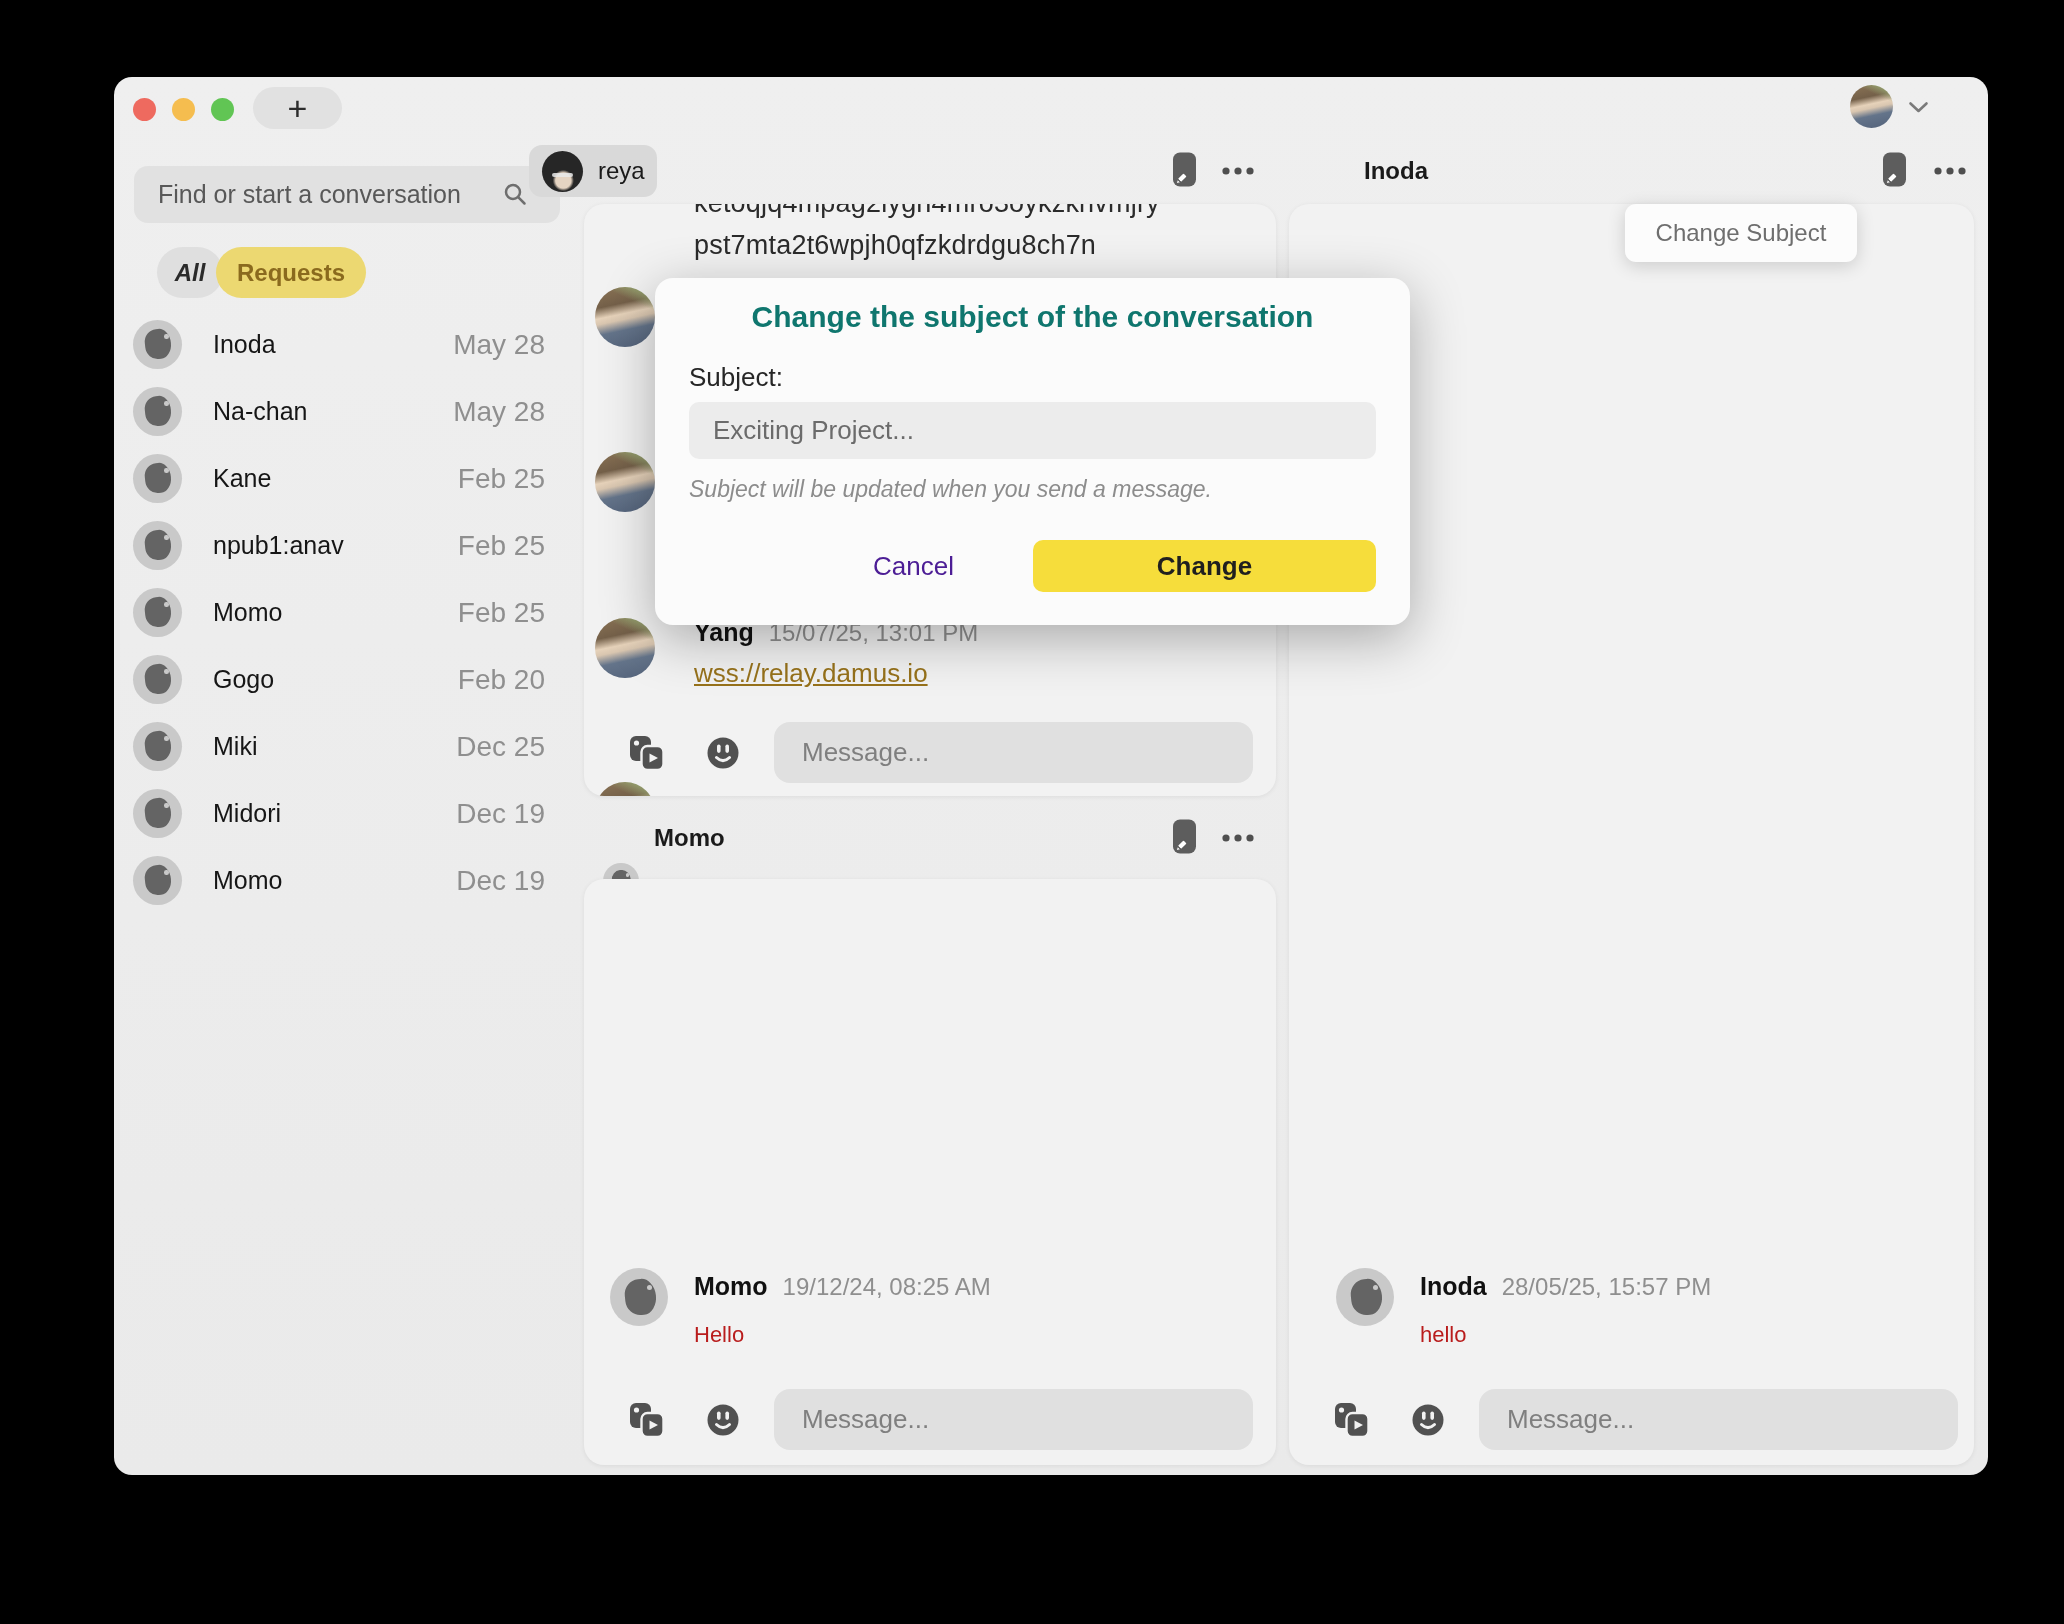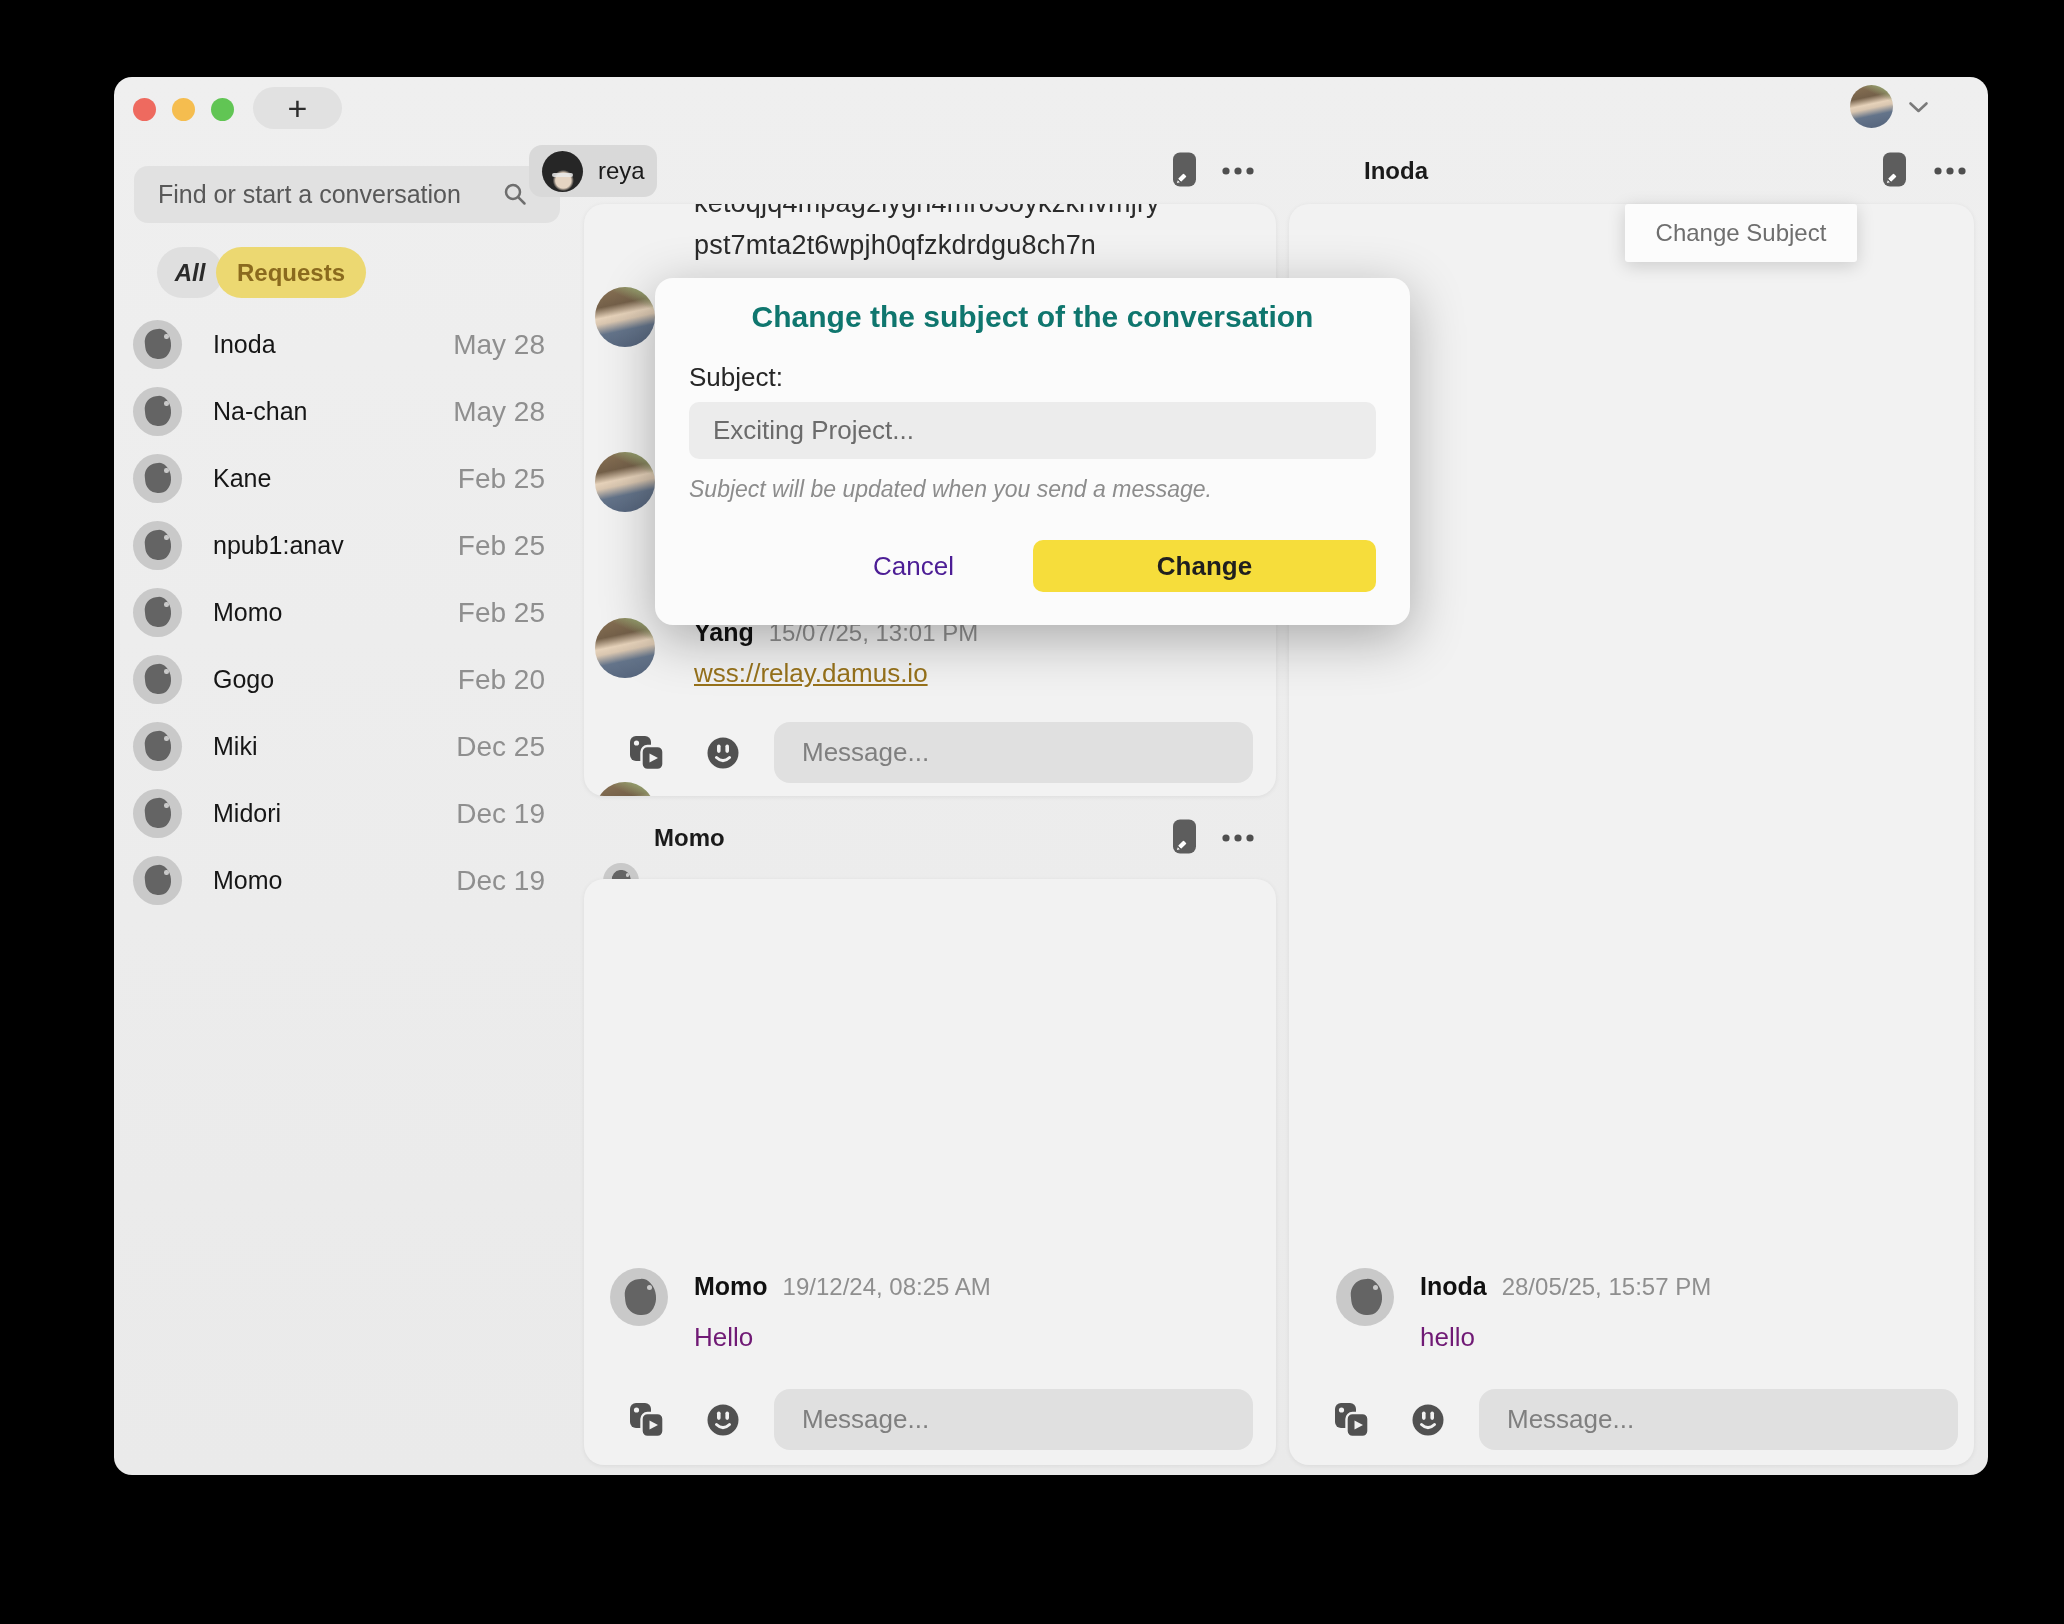--- a/index.html
+++ b/index.html
@@ -62,21 +62,21 @@
   .card { background:#f2f2f2; border-radius:20px; box-shadow:0 1px 5px rgba(0,0,0,.07); overflow:hidden; }
   .colhead-name { font-size:24px; font-weight:600; color:#1a1a1a; }
   .reya-pill { left:415px; top:68px; width:128px; height:52px; border-radius:13px;
     background:#d9d9d9; display:flex; align-items:center; cursor:default; }
   .reya-pill .avatar { width:41px; height:41px; margin-left:13px; }
   .reya-pill .colhead-name { margin-left:15px; font-weight:400; }
   .iconbtn { cursor:default; }
   .npub { font-size:27px; color:#2b2b2b; letter-spacing:.2px; white-space:nowrap; }
   .msg-author { font-size:25px; font-weight:700; color:#111; }
   .msg-time { font-size:24px; color:#8f8f8f; margin-left:15px; }
-  .msg-body { font-size:26px; color:#701a75; }
+  .msg-body { font-size:22px; color:#b91c1c; }
   .link { font-size:26px; color:#97721b; text-decoration:underline; }
   .composer-field {
     border:none; outline:none; background:#e0e0e0; border-radius:16px; box-sizing:border-box;
     padding:0 28px; font-size:26px; color:#6f6f6f; font-family:inherit;
   }
   .composer-field::placeholder { color:#7f7f7f; opacity:1; }
   
   .modal {
     left:541px; top:201px; width:755px; height:347px; background:#fbfbfb;
     border-radius:18px; box-shadow:0 14px 54px rgba(0,0,0,.30); z-index:50;
@@ -87,21 +87,21 @@
     left:34px; top:124px; width:687px; height:57px; background:#ececec; border:none; outline:none;
     border-radius:10px; box-sizing:border-box; padding:13px 24px; font-size:26px; color:#6b6b6b;
     font-family:inherit;
   }
   .modal-note { left:34px; top:198px; font-size:23px; font-style:italic; color:#8c8c8c; }
   .btn-cancel { left:130px; top:262px; width:175px; height:52px; background:none; border:none;
     font-size:26px; color:#4c1d95; font-family:Liberation Sans, sans-serif; cursor:default;text-align:right; }
   .btn-change { left:378px; top:262px; width:343px; height:52px; background:#f6dd3b; border:none;
     border-radius:10px; font-size:26px; font-weight:600; color:#1f1f1f; font-family:inherit; cursor:default; }
   .tooltip {
-    left:1511px; top:127px; width:232px; height:58px; background:#fcfcfc; border-radius:3px;
+    left:1511px; top:127px; width:232px; height:58px; background:#fcfcfc; border-radius:11px;
     box-shadow:0 4px 18px rgba(0,0,0,.16); display:flex; align-items:center; justify-content:center;
     font-size:24px; color:#6e6e6e; z-index:40;
   }
 </style>
 </head>
 <body>
 
 <svg width="0" height="0" style="position:absolute">
   <defs>
     <g id="ic-note">

